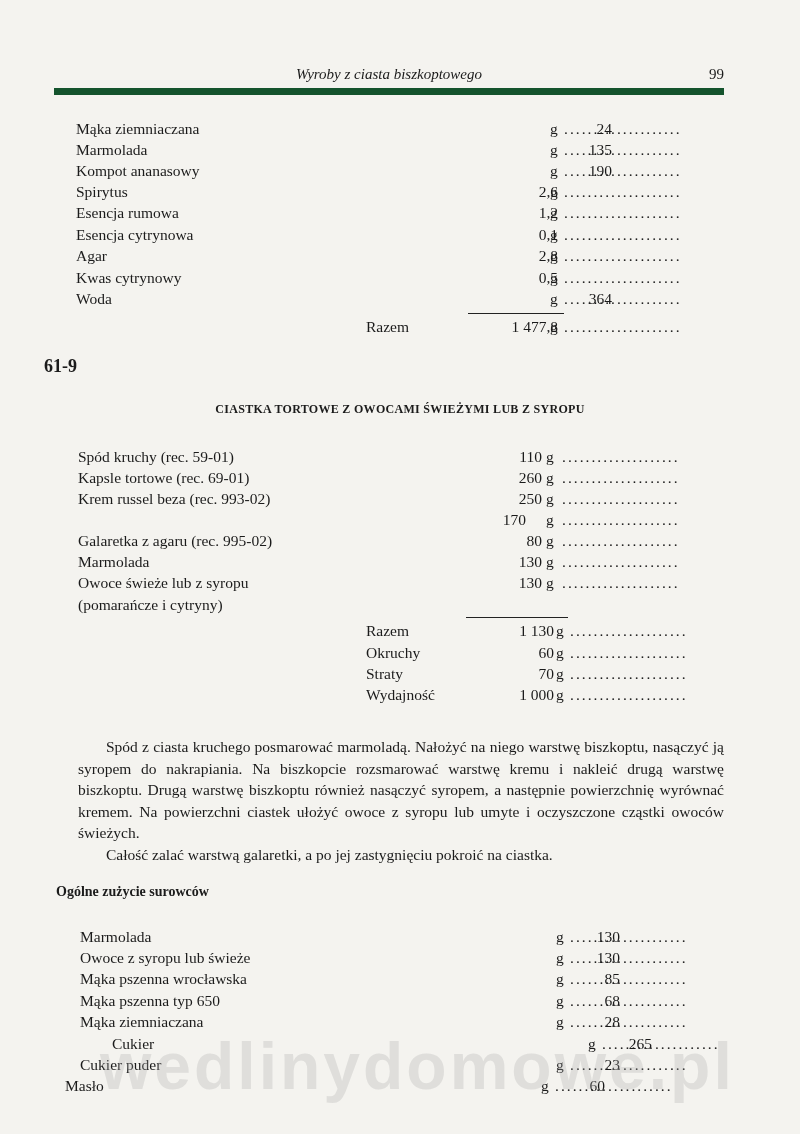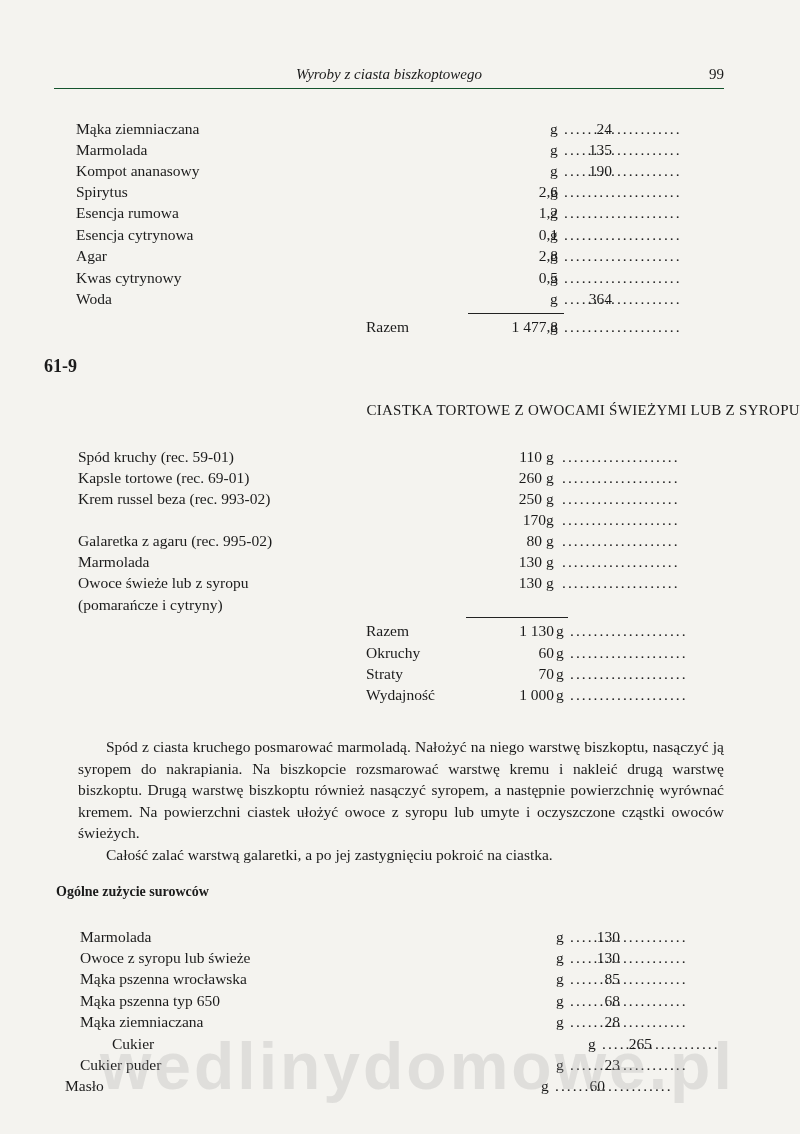--- a/index.html
+++ b/index.html
@@ -7,40 +7,40 @@
     width: 800px; height: 1134px;
     background: #f4f3ef;
     font-family: "Liberation Serif", "DejaVu Serif", serif;
     color: #1b1b1b;
     position: relative;
     overflow: hidden;
   }
   .page { position: absolute; left: 0; top: 0; width: 800px; height: 1134px; }
   .running-head {
     position: absolute; left: 54px; top: 66px; width: 670px; height: 22px;
-    border-bottom: 1px solid #14532d;
+    border-bottom: 7px solid #14532d;
   }
   .running-title {
     position: absolute; left: 0; right: 0; top: 0; text-align: center;
     font-style: italic; font-size: 15px;
   }
   .page-number { position: absolute; right: 0; top: 0; font-size: 15px; }
 
   .row { position: absolute; height: 21px; font-size: 15.5px; line-height: 21px; }
   .row .name { position: absolute; left: 0; white-space: nowrap; }
   .row .qty { position: absolute; right: 0; text-align: right; white-space: nowrap; }
   .row .unit { position: absolute; white-space: nowrap; }
   .row .dots { position: absolute; white-space: nowrap; letter-spacing: 2px; overflow: hidden; }
 
   .rule { position: absolute; height: 0; border-top: 1px solid #222; }
 
   .recipe-number { position: absolute; left: 44px; top: 356px; font-weight: bold; font-size: 18px; }
   .recipe-title {
-    position: absolute; left: 0; right: 0; top: 402px; text-align: right;
-    font-weight: normal; font-size: 15px; letter-spacing: 0.3px;
+    position: absolute; left: 0; right: 0; top: 402px; text-align: center;
+    font-weight: bold; font-size: 12px; letter-spacing: 0.3px;
   }
 
   .body-text {
     position: absolute; left: 78px; top: 736px; width: 646px;
     font-size: 15.5px; line-height: 21.5px; text-align: justify;
   }
   .body-text p { margin: 0; text-indent: 28px; }
 
   .section-heading {
     position: absolute; left: 56px; top: 884px;
@@ -145,21 +145,21 @@
       <span class="unit" style="left:468px;">g</span>
       <span class="dots" style="left:484px; width:164px;">....................</span>
     </div>
     <div class="row" style="left:78px; top:488px; width:648px;">
       <span class="name">Krem russel beza (rec. 993-02)</span>
       <span class="qty" style="right:184px;">250</span>
       <span class="unit" style="left:468px;">g</span>
       <span class="dots" style="left:484px; width:164px;">....................</span>
     </div>
     <div class="row" style="left:78px; top:509px; width:648px;">
-      <span class="qty" style="right:180px;">170</span>
+      <span class="qty" style="right:200px;">170</span>
       <span class="unit" style="left:468px;">g</span>
       <span class="dots" style="left:484px; width:164px;">....................</span>
     </div>
     <div class="row" style="left:78px; top:530px; width:648px;">
       <span class="name">Galaretka z agaru (rec. 995-02)</span>
       <span class="qty" style="right:184px;">80</span>
       <span class="unit" style="left:468px;">g</span>
       <span class="dots" style="left:484px; width:164px;">....................</span>
     </div>
     <div class="row" style="left:78px; top:551px; width:648px;">

